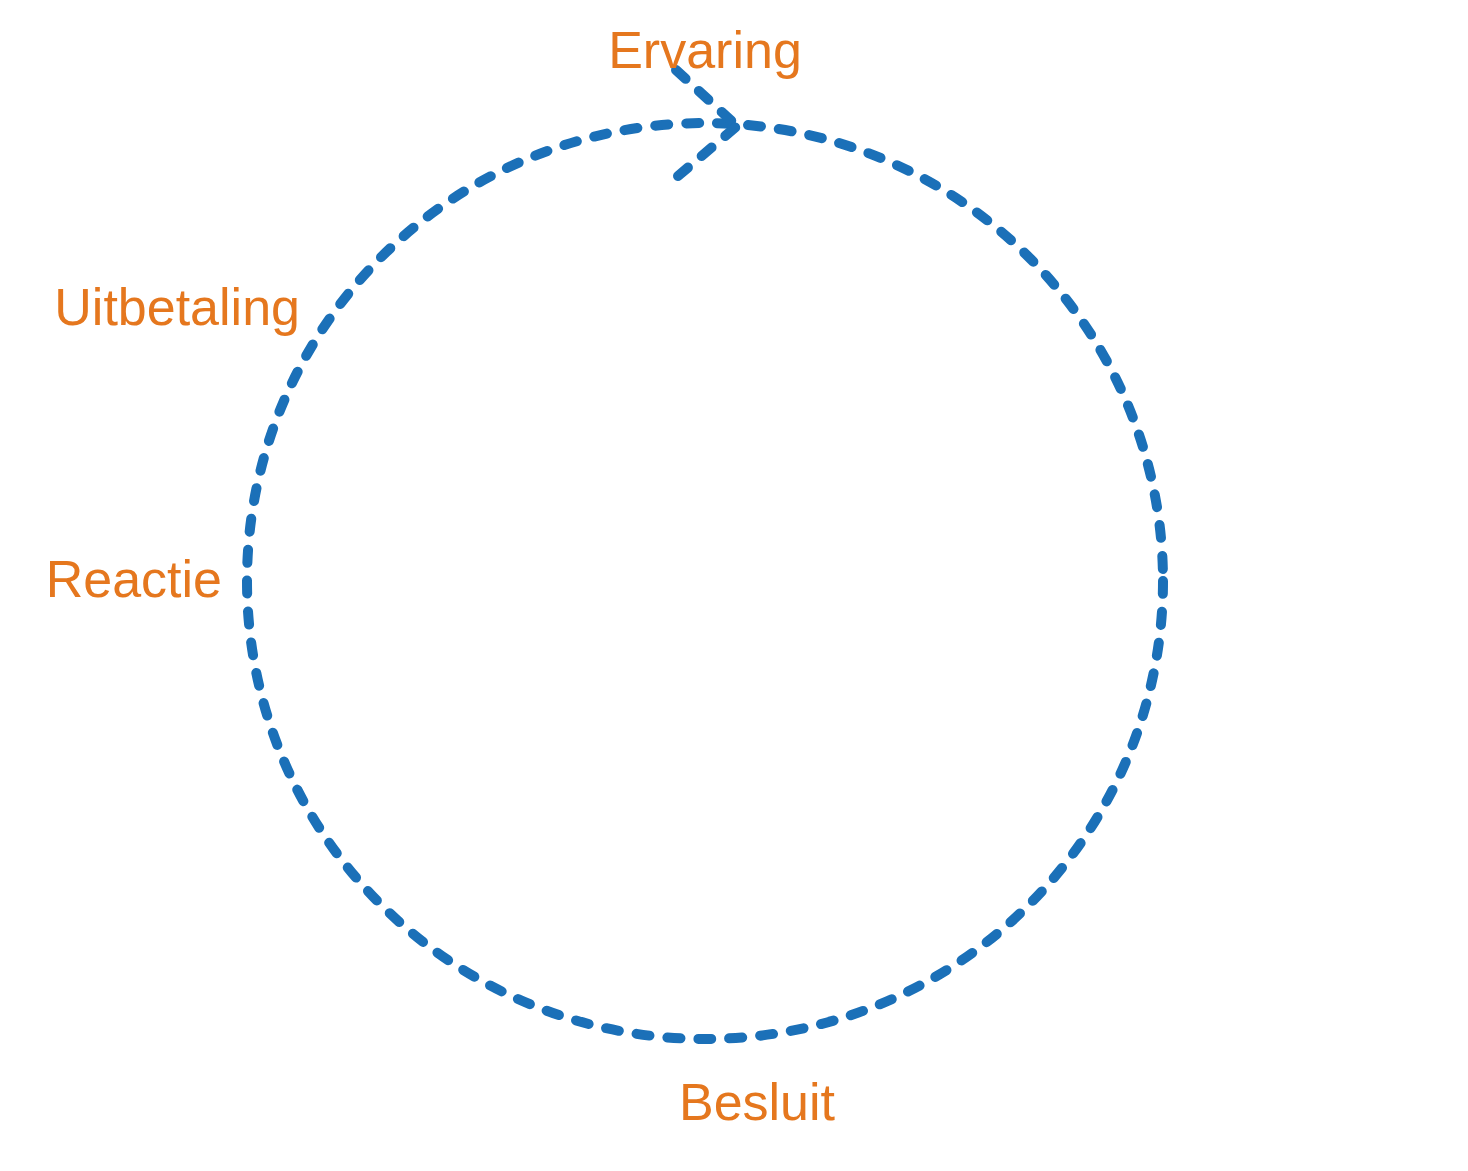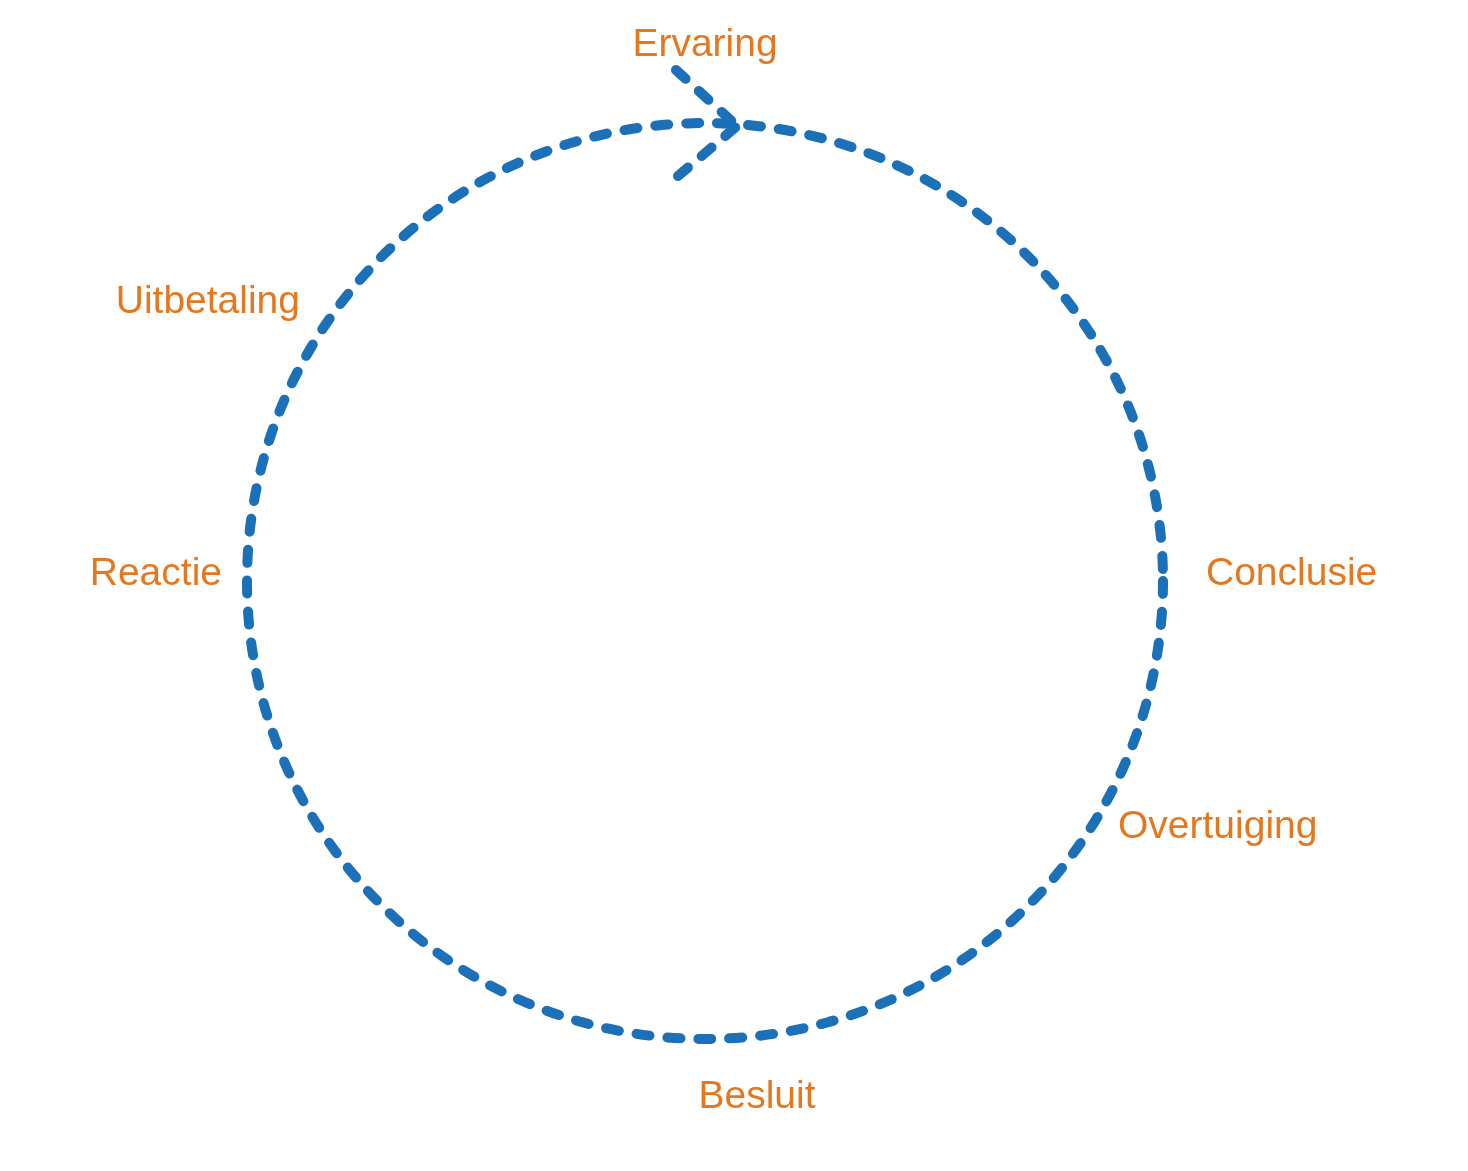--- a/index.html
+++ b/index.html
@@ -18,21 +18,21 @@
     font-family: "Liberation Sans", sans-serif;
   }
   .cycle-svg {
     position: absolute;
     left: 0;
     top: 0;
   }
   .node-label {
     position: absolute;
     color: var(--label-color, #E5771E);
-    font-size: 39px;
+    font-size: 52px;
     line-height: 1.1;
     white-space: nowrap;
     font-weight: 400;
   }
   .center-x { transform: translateX(-50%); }
 </style>
 </head>
 <body>
 
 <div class="canvas">
@@ -43,23 +43,21 @@
 
     <g>
       <line x1="676" y1="70" x2="737" y2="126" stroke-width="10" stroke-linecap="round" stroke-dasharray="13 18" stroke="#1B70B8"></line>
       <line x1="678" y1="176" x2="737" y2="126" stroke-width="10" stroke-linecap="round" stroke-dasharray="13 18" stroke="#1B70B8"></line>
     </g>
   </svg>
 
   <div class="node-label center-x" style="left:705px;  top:22px;">Ervaring</div>
 
 
-  <div class="node-label" style="left:1206px; top:551px;">Conclusie</div>
 
-  <div class="node-label" style="left:1118px; top:804px;">Overtuiging</div>
 
   <div class="node-label center-x" style="left:717px;  top:1074px;margin-left:40px;">Besluit</div>
 
 
   <div class="node-label" style="right:1168px; top:279px;">Uitbetaling</div>
 
   <div class="node-label" style="right:1246px; top:551px;">Reactie</div>
 
 </div>
 

